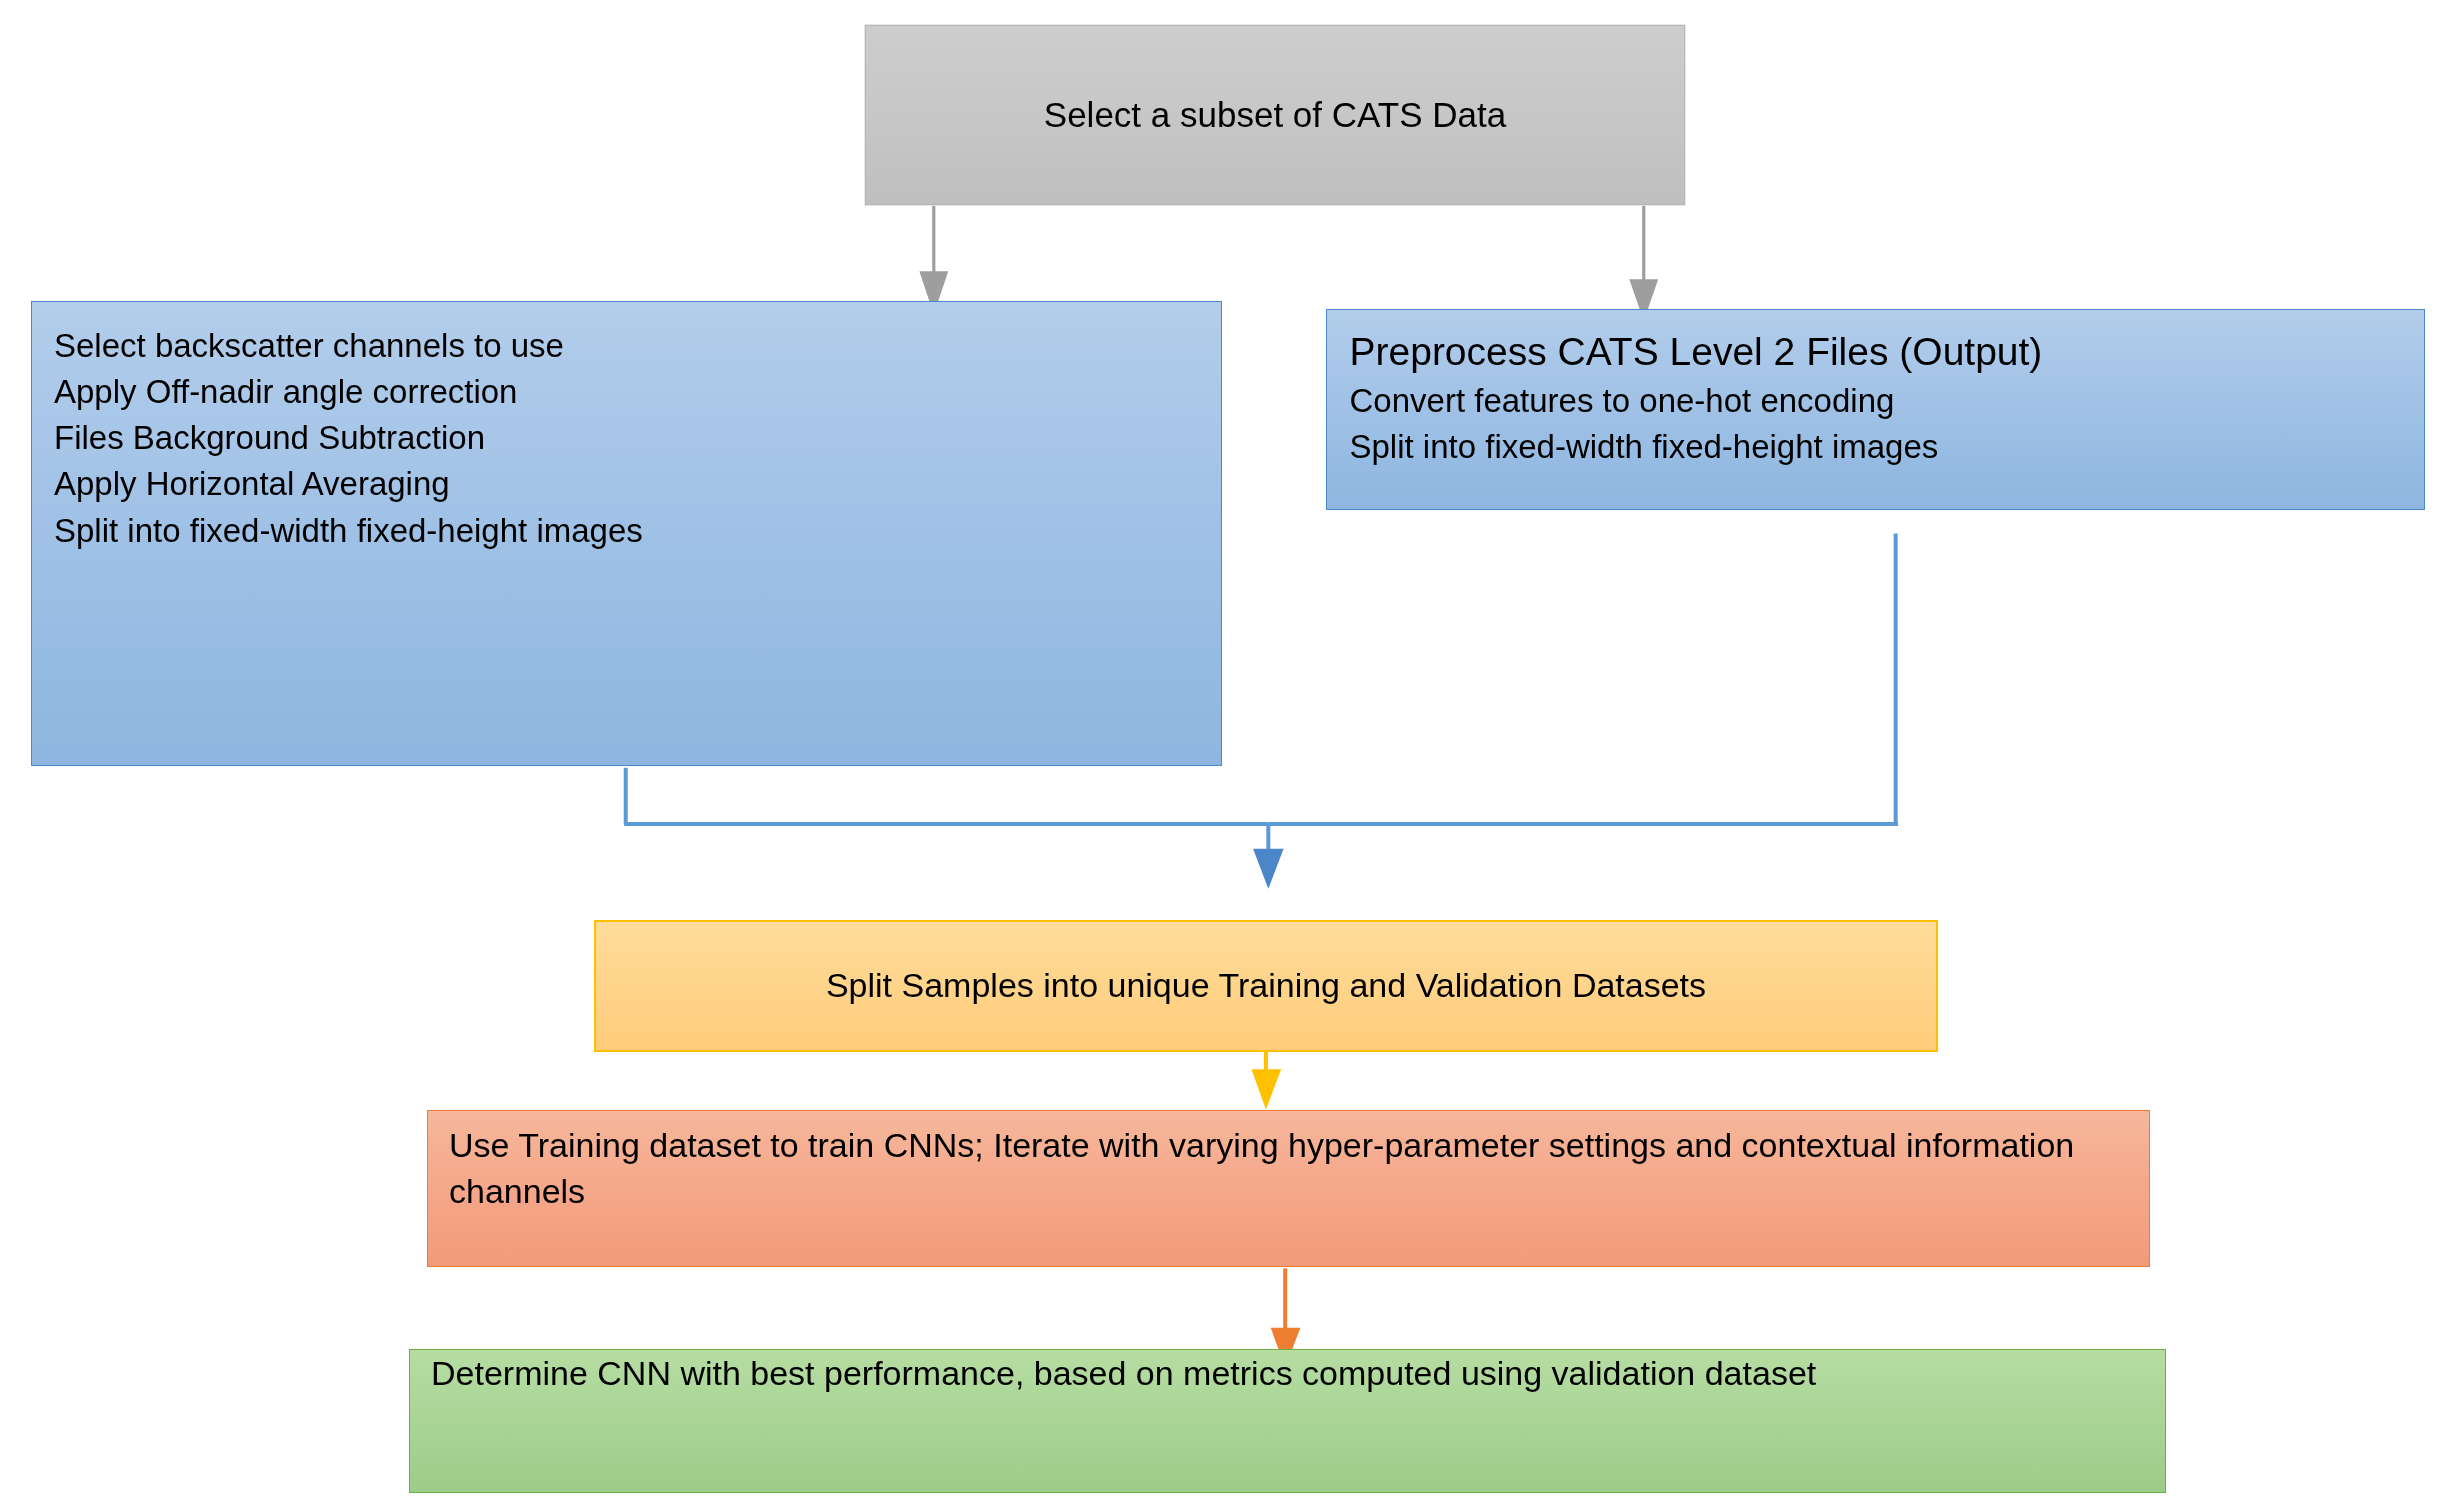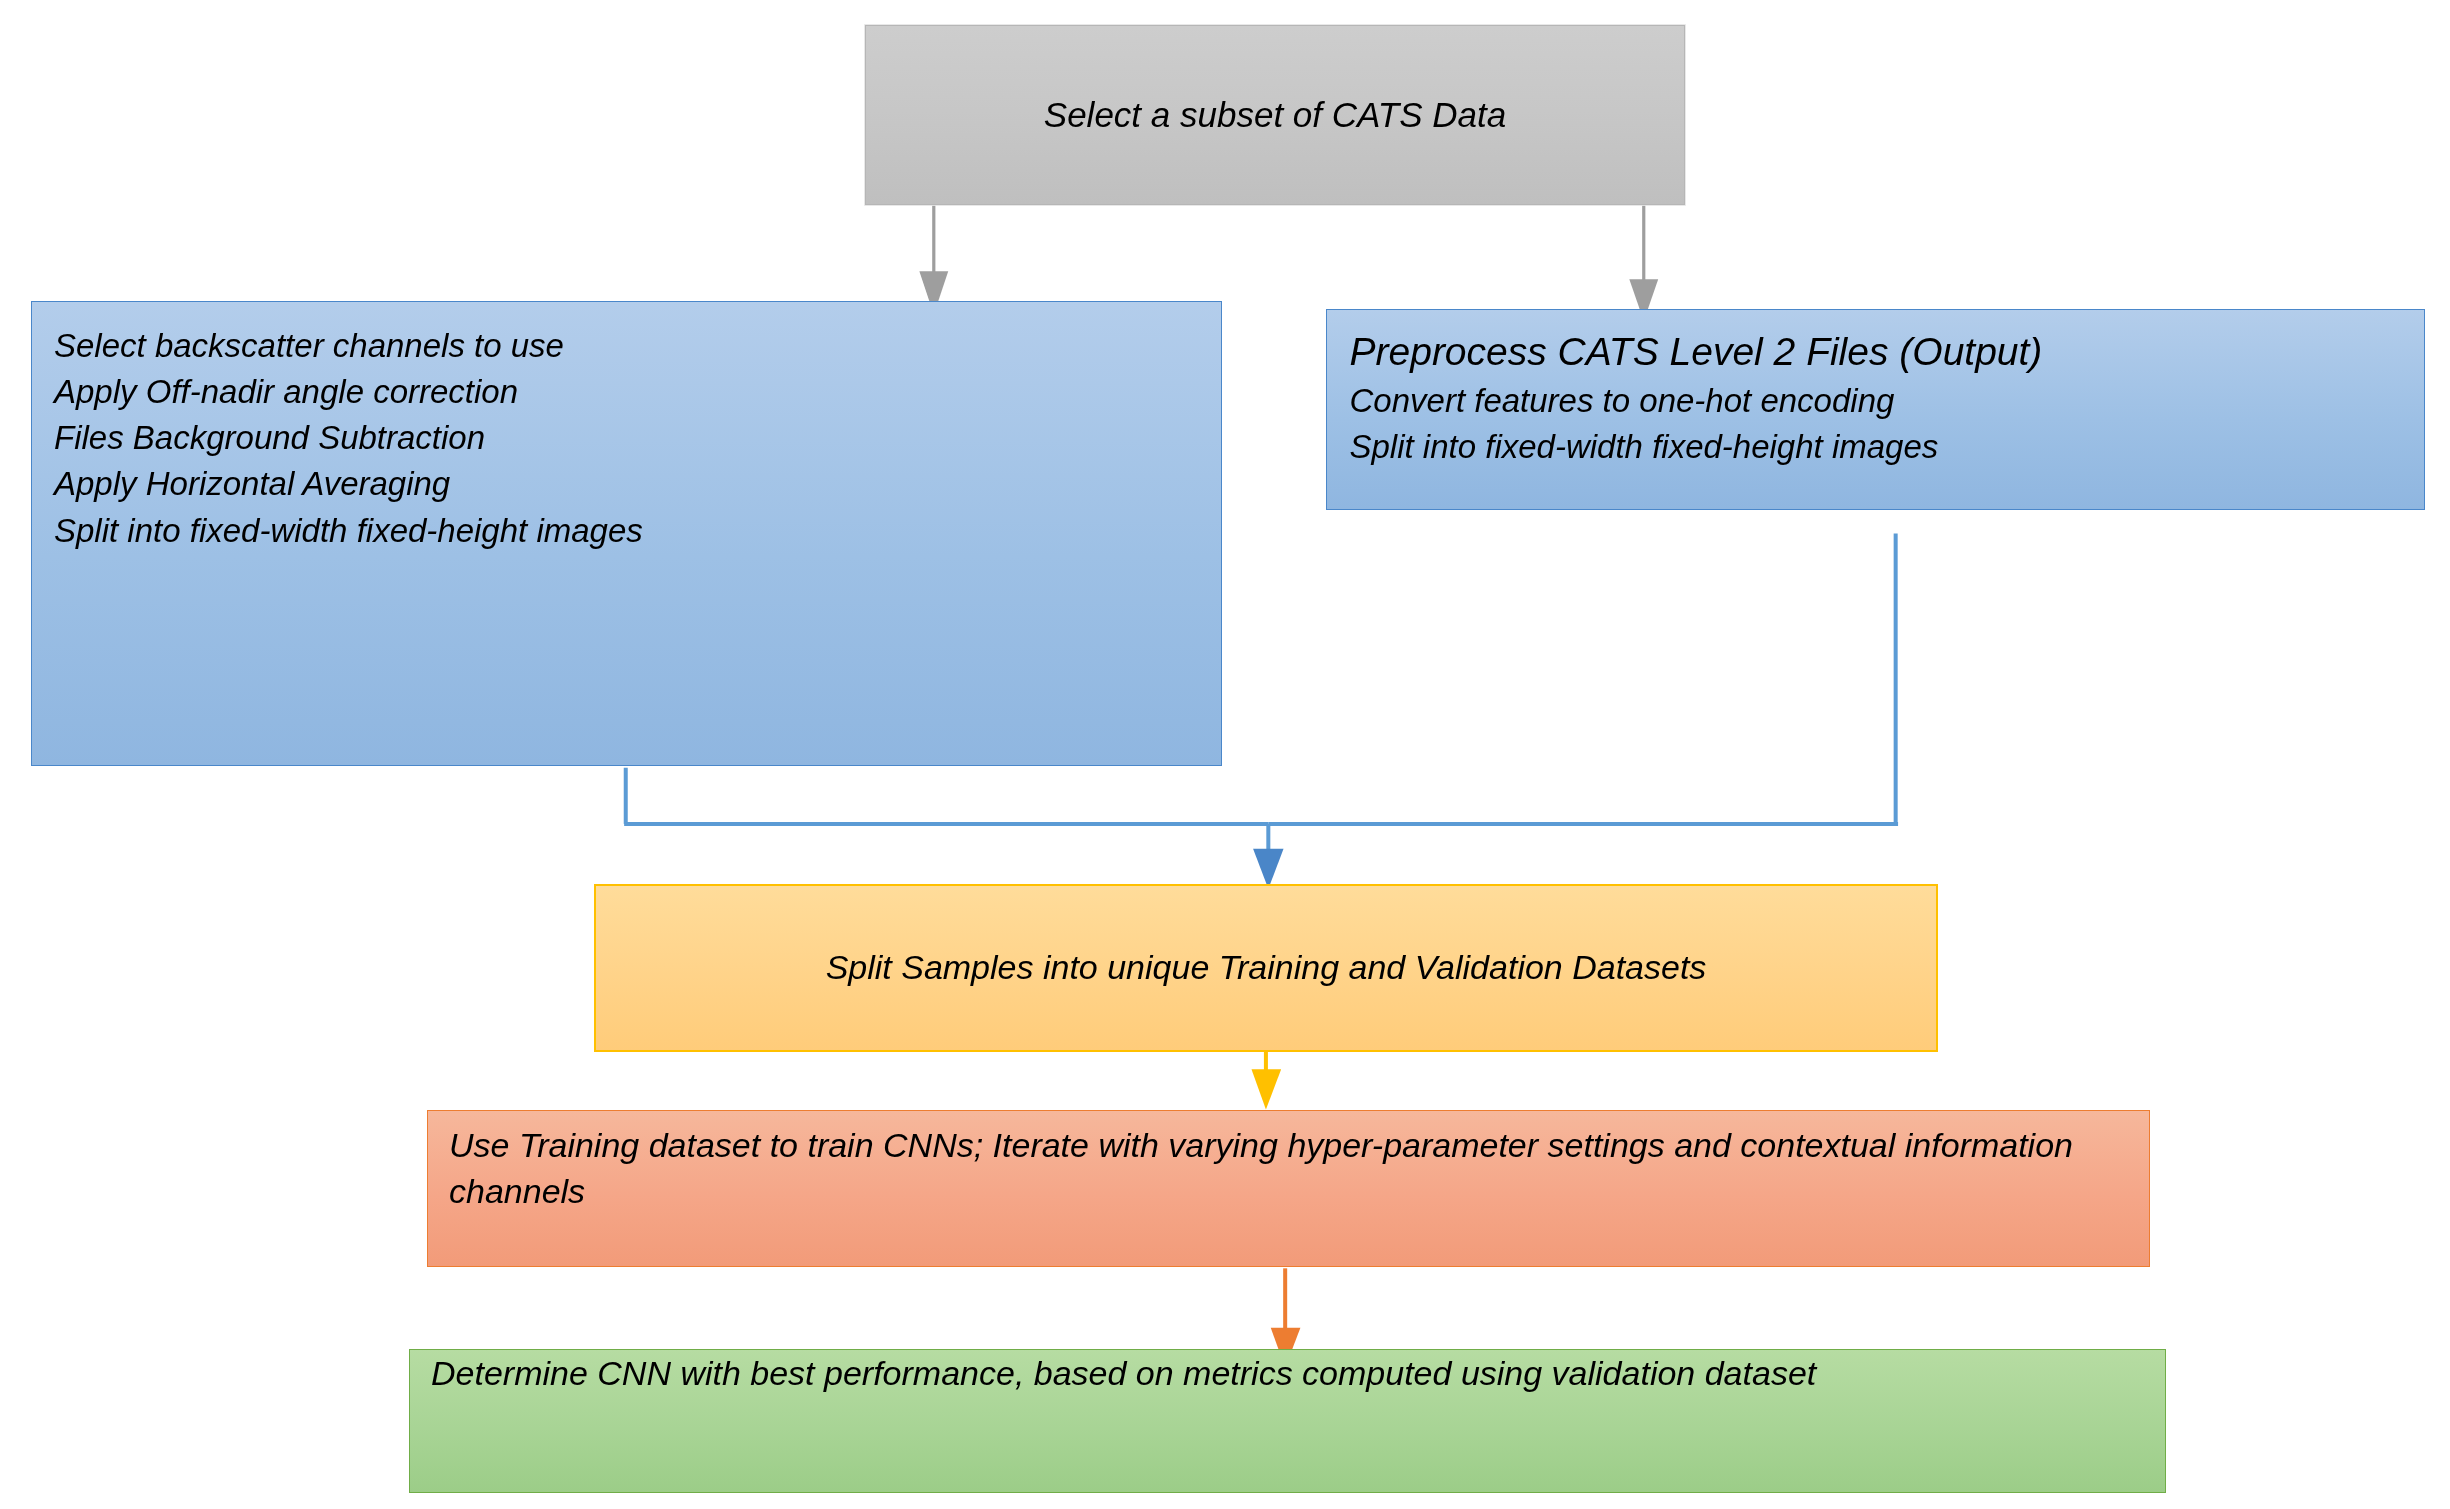--- a/index.html
+++ b/index.html
@@ -18,21 +18,20 @@
     overflow: hidden;
   }
 
   
   .node {
     position: absolute;
     box-sizing: border-box;
     color: #000000;
     line-height: 1.22;
     overflow: hidden;
-    font-style: italic;
   }
   .node .title {
     display: block;
     white-space: nowrap;
   }
   .node .line {
     display: block;
     white-space: nowrap;
   }
 
@@ -76,23 +75,23 @@
   #node-level2 {
     left: 1326px;
     top: 309px;
     width: 1099px;
     height: 201px;
   }
 
   
   #node-split {
     left: 594px;
-    top: 884px;
+    top: 920px;
     width: 1344px;
-    height: 168px;
+    height: 132px;
     background: linear-gradient(180deg, #ffdc9a 0%, #ffd389 55%, #ffcc7a 100%);
     border: 2.4px solid #ffc000;
     display: flex;
     align-items: center;
     justify-content: center;
     text-align: center;
     padding: 0 48px;
     box-sizing: border-box;
   }
   #node-split .title {

